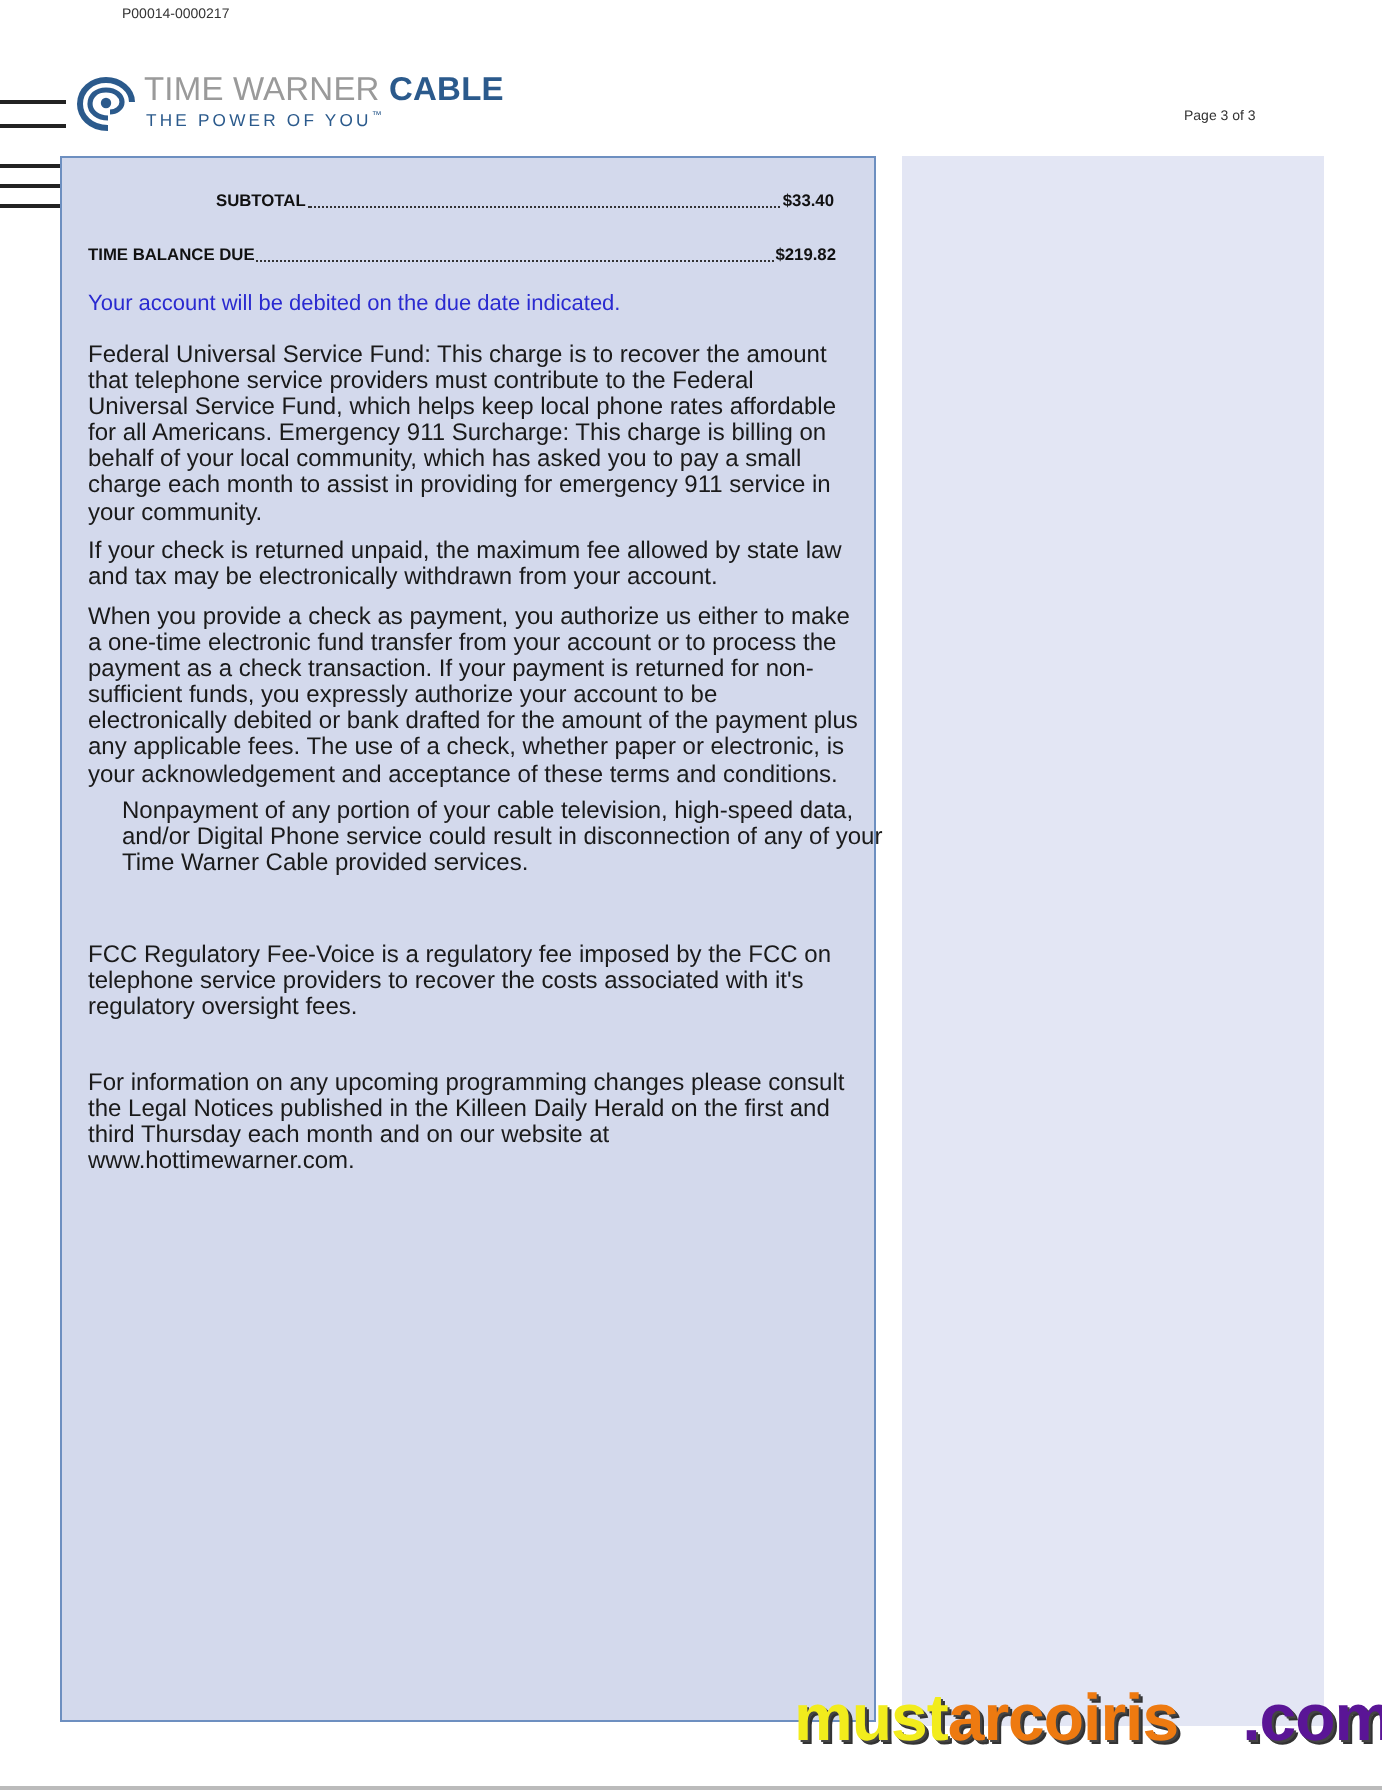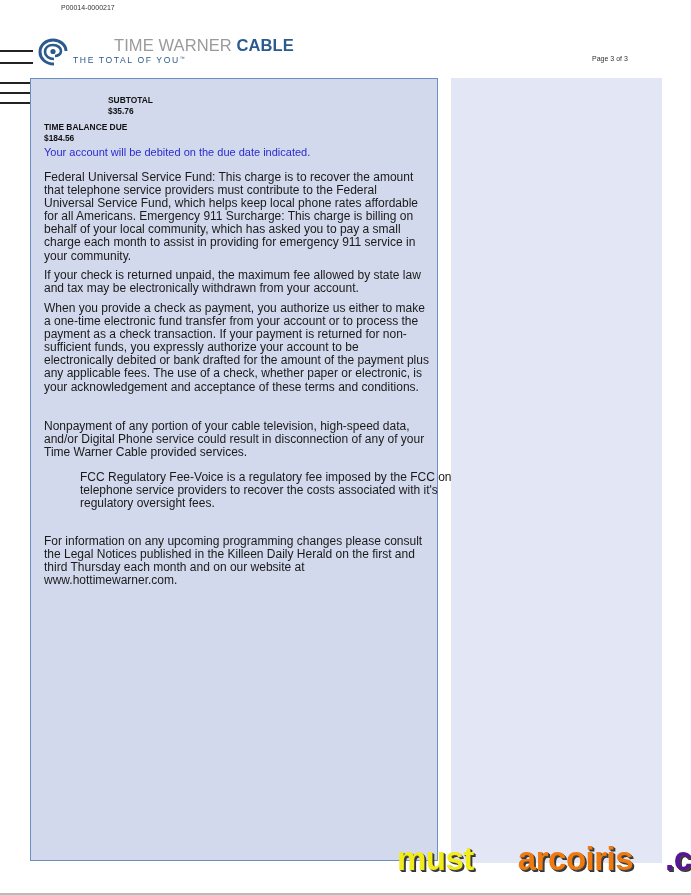--- a/index.html
+++ b/index.html
@@ -17,70 +17,69 @@
       position: absolute; left: 0; height: 2px; background: #222;
     }
     .logo {
       position: absolute; left: 38px; top: 36px; width: 210px; height: 34px;
     }
     .logo-swirl { position: absolute; left: 0; top: 1px; width: 32px; height: 30px; }
     .logo-name {
       position: absolute; left: 34px; top: 0px;
       font-size: 16.5px; letter-spacing: 0.1px; white-space: nowrap;
       color: #9a9a9a;
-      margin-left: 42px;
     }
     .logo-name .cable { color: #2b5a8c; font-weight: bold; }
     .logo-tag {
       position: absolute; left: 35px; top: 19px;
       font-size: 8.6px; letter-spacing: 1.6px; color: #2b5a8c; white-space: nowrap;
     }
     .page-num {
       position: absolute; left: 592px; top: 55px;
       font-size: 7px; color: #333;
     }
     .main-panel {
       position: absolute; left: 30px; top: 78px; width: 408px; height: 783px;
       background: #d3d9ec; border: 1.5px solid #6d8fc0; box-sizing: border-box;
     }
     .side-panel {
       position: absolute; left: 451px; top: 78px; width: 211px; height: 785px;
       background: #e3e6f4;
     }
     .total-row {
       position: absolute; font-size: 8.4px; font-weight: bold; display: flex;
-      align-items: flex-start; white-space: nowrap; color: #111; flex-direction: column;
+      align-items: center; white-space: nowrap; color: #111;
     }
     .total-row .leader {
       flex: 1; border-bottom: 1px dotted #333; margin: 0 1px; height: 7px;
     }
     .subtotal { left: 108px; top: 95px; width: 309px; }
     .balance { left: 44px; top: 122px; width: 374px; }
     .notice {
       position: absolute; left: 44px; top: 146px;
       font-size: 11px; color: #2a2ad0;
     }
     .para {
       position: absolute; left: 44px; width: 385px;
       font-size: 12px; line-height: 13.1px; color: #1a1a1a;
     }
     .p1 { top: 171px; }
     .p2 { top: 269px; }
     .p3 { top: 302px; }
-    .p4 { top: 420px; }
-    .p5 { top: 471px; margin-left: 36px; }
+    .p4 { top: 399px; margin-left: 17px; }
+    .p5 { top: 471px; }
     .p6 { top: 535px; }
     .watermark {
       position: absolute; left: 397px; top: 840px;
       font-size: 33px; font-weight: bold; letter-spacing: -0.5px;
       text-shadow: 1px 1px 0 #444, 2px 2px 0 #333;
       white-space: nowrap;
     }
     .wm-1 { color: #f2ec1c; }
-    .wm-2 { color: #ee7a10; margin-left: 44px; }
+    .wm-2 { color: #ee7a10; }
     .wm-3 { color: #5a1596; margin-left: 32px; }
     .bottom-rule {
       position: absolute; left: 0; top: 893px; width: 691px; height: 2px; background: #bbbbbb;
     }
   </style>
 </head>
 <body>
 
 <div class="doc-id">P00014-0000217</div>
 
@@ -90,38 +89,38 @@
 <div class="reg-mark" style="top:92px;width:33px;"></div>
 <div class="reg-mark" style="top:102px;width:33px;"></div>
 
 <div class="logo">
   <svg class="logo-swirl" viewBox="0 0 32 30">
     <path d="M16 27 C7 27 2 21 2 15 C2 8 8 3 15 3 C22 3 28 8 28 14" fill="none" stroke="#2b5a8c" stroke-width="3"></path>
     <path d="M16 22 C11 22 7 19 7 15 C7 11 10 8 15 8 C20 8 23 11 23 14 C23 17 20 19 17 19" fill="none" stroke="#2b5a8c" stroke-width="2.6"></path>
     <circle cx="15" cy="14.5" r="2.6" fill="#2b5a8c"></circle>
   </svg>
   <div class="logo-name"><span>TIME WARNER </span><span class="cable">CABLE</span></div>
-  <div class="logo-tag"><span>THE TOTAL OF YOU</span><span style="font-size:5px;vertical-align:top;letter-spacing:0">™</span></div>
+  <div class="logo-tag"><span>THE POWER OF YOU</span><span style="font-size:5px;vertical-align:top;letter-spacing:0">™</span></div>
 </div>
 
 <div class="page-num">Page 3 of 3</div>
 
 <div class="main-panel"></div>
 <div class="side-panel"></div>
 
 <div class="total-row subtotal">
   <span>SUBTOTAL</span>
   <span class="leader"></span>
-  <span>$35.76</span>
+  <span>$33.40</span>
 </div>
 
 <div class="total-row balance">
   <span>TIME BALANCE DUE</span>
   <span class="leader"></span>
-  <span>$184.56</span>
+  <span>$219.82</span>
 </div>
 
 <div class="notice">Your account will be debited on the due date indicated.</div>
 
 <div class="para p1">Federal Universal Service Fund: This charge is to recover the amount that telephone service providers must contribute to the Federal Universal Service Fund, which helps keep local phone rates affordable for all Americans. Emergency 911 Surcharge: This charge is billing on behalf of your local community, which has asked you to pay a small charge each month to assist in providing for emergency 911 service in your community.</div>
 <div class="para p2">If your check is returned unpaid, the maximum fee allowed by state law and tax may be electronically withdrawn from your account.</div>
 <div class="para p3">When you provide a check as payment, you authorize us either to make a one-time electronic fund transfer from your account or to process the payment as a check transaction.  If your payment is returned for non-sufficient funds, you expressly authorize your account to be electronically debited or bank drafted for the amount of the payment plus any applicable fees. The use of a check, whether paper or electronic, is your acknowledgement and acceptance of these terms and conditions.</div>
 <div class="para p4">Nonpayment of any portion of your cable television, high-speed data, and/or Digital Phone service could result in disconnection of any of your Time Warner Cable provided services.</div>
 <div class="para p5">FCC Regulatory Fee-Voice is a regulatory fee imposed by the FCC on telephone service providers to recover the costs associated with it's regulatory oversight fees.</div>
 <div class="para p6">For information on any upcoming programming changes please consult the Legal Notices published in the Killeen Daily Herald on the first and third Thursday each month and on our website at www.hottimewarner.com.</div>

